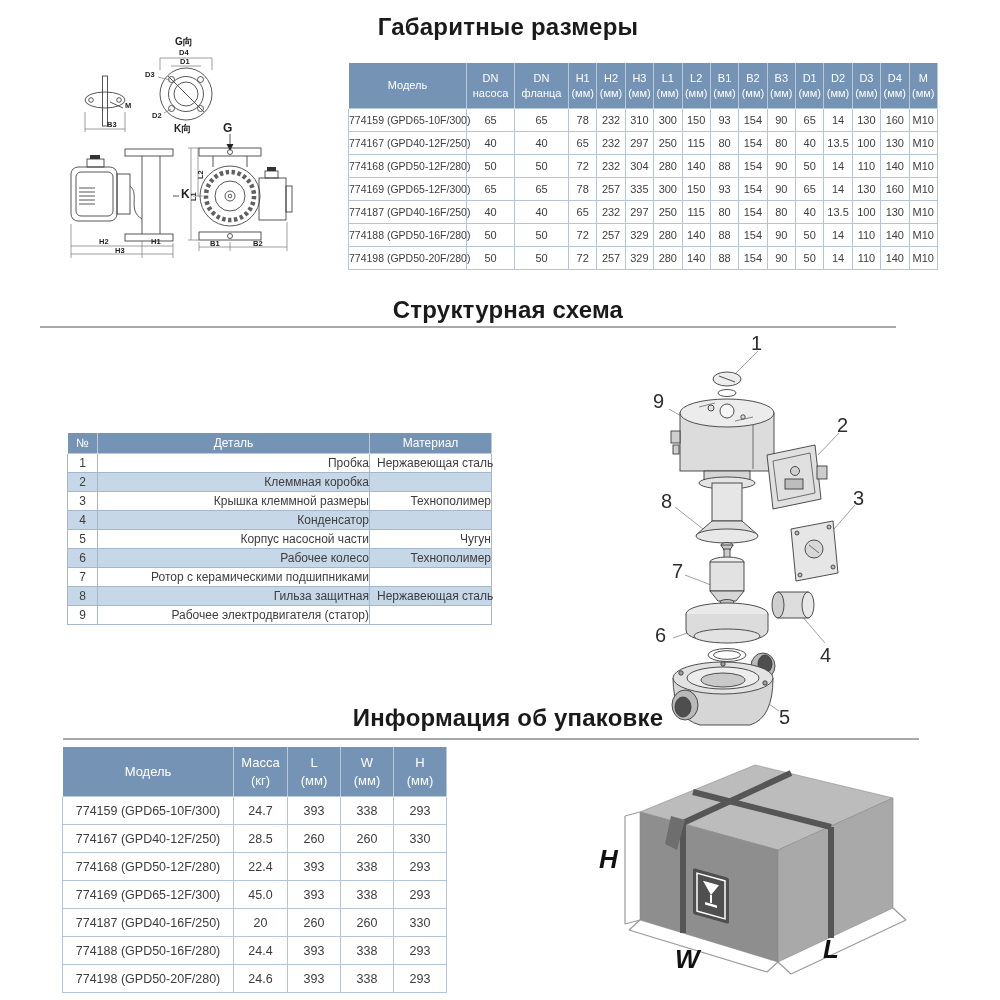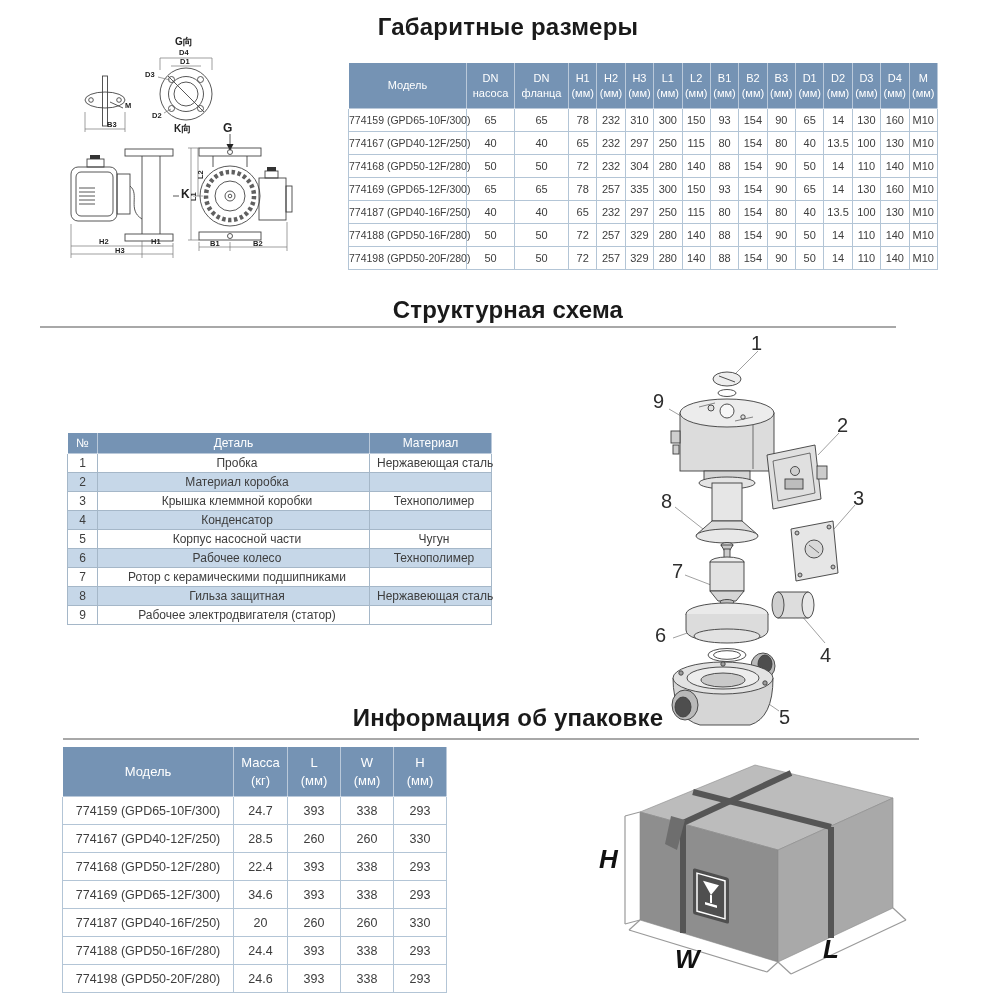--- a/index.html
+++ b/index.html
@@ -18,21 +18,21 @@
 
   .t-dim { position:absolute; left:348px; top:62px; width:590px; font-size:11px; border:1px solid var(--border,#b3c5d6); }
   .t-dim th { height:46px; font-size:11px; line-height:1.3; }
   .t-dim td { height:23px; }
   .t-dim td:first-child { font-size:10.5px; }
 
   .t-parts { position:absolute; left:67px; top:432px; width:424px; font-size:12px; border:1px solid #a5b7c8; }
   .t-parts th { height:21px; font-size:12px; }
   .t-parts td { height:19px; border-color:#a5b7c8; }
   .t-parts tbody tr:nth-child(even) { background:var(--row-alt,#c6d7e8); }
-  .t-parts td:nth-child(2), .t-parts td:nth-child(3) { text-align:center; padding-left:7px; }
+  .t-parts td:nth-child(2), .t-parts td:nth-child(3) { text-align:right; padding-left:7px; }
 
   .t-pack { position:absolute; left:62px; top:746px; width:384px; font-size:12.5px; border:1px solid var(--border,#b3c5d6); }
   .t-pack th { height:50px; font-size:13px; line-height:1.35; }
   .t-pack td { height:28px; }
 
   .fig { position:absolute; }
   .fig svg { display:block; }
   .lbl { position:absolute; line-height:1; color:#222; font-weight:bold; font-size:7.5px; }
   .lbl.big { font-size:10px; }
   .lbl.med { font-size:12px; }
@@ -341,26 +341,26 @@
         </tr>
       </thead>
     <tbody>
         <tr>
           <td>1</td>
           <td>Пробка</td>
           <td>Нержавеющая сталь</td>
         </tr>
         <tr>
           <td>2</td>
-          <td>Материал коробка</td>
+          <td>Клеммная коробка</td>
           <td></td>
         </tr>
         <tr>
           <td>3</td>
-          <td>Крышка клеммной коробки</td>
+          <td>Крышка клеммной размеры</td>
           <td>Технополимер</td>
         </tr>
         <tr>
           <td>4</td>
           <td>Конденсатор</td>
           <td></td>
         </tr>
         <tr>
           <td>5</td>
           <td>Корпус насосной части</td>
@@ -524,21 +524,21 @@
         </tr>
         <tr>
           <td>774168 (GPD50-12F/280)</td>
           <td>22.4</td>
           <td>393</td>
           <td>338</td>
           <td>293</td>
         </tr>
         <tr>
           <td>774169 (GPD65-12F/300)</td>
-          <td>34.6</td>
+          <td>45.0</td>
           <td>393</td>
           <td>338</td>
           <td>293</td>
         </tr>
         <tr>
           <td>774187 (GPD40-16F/250)</td>
           <td>20</td>
           <td>260</td>
           <td>260</td>
           <td>330</td>

